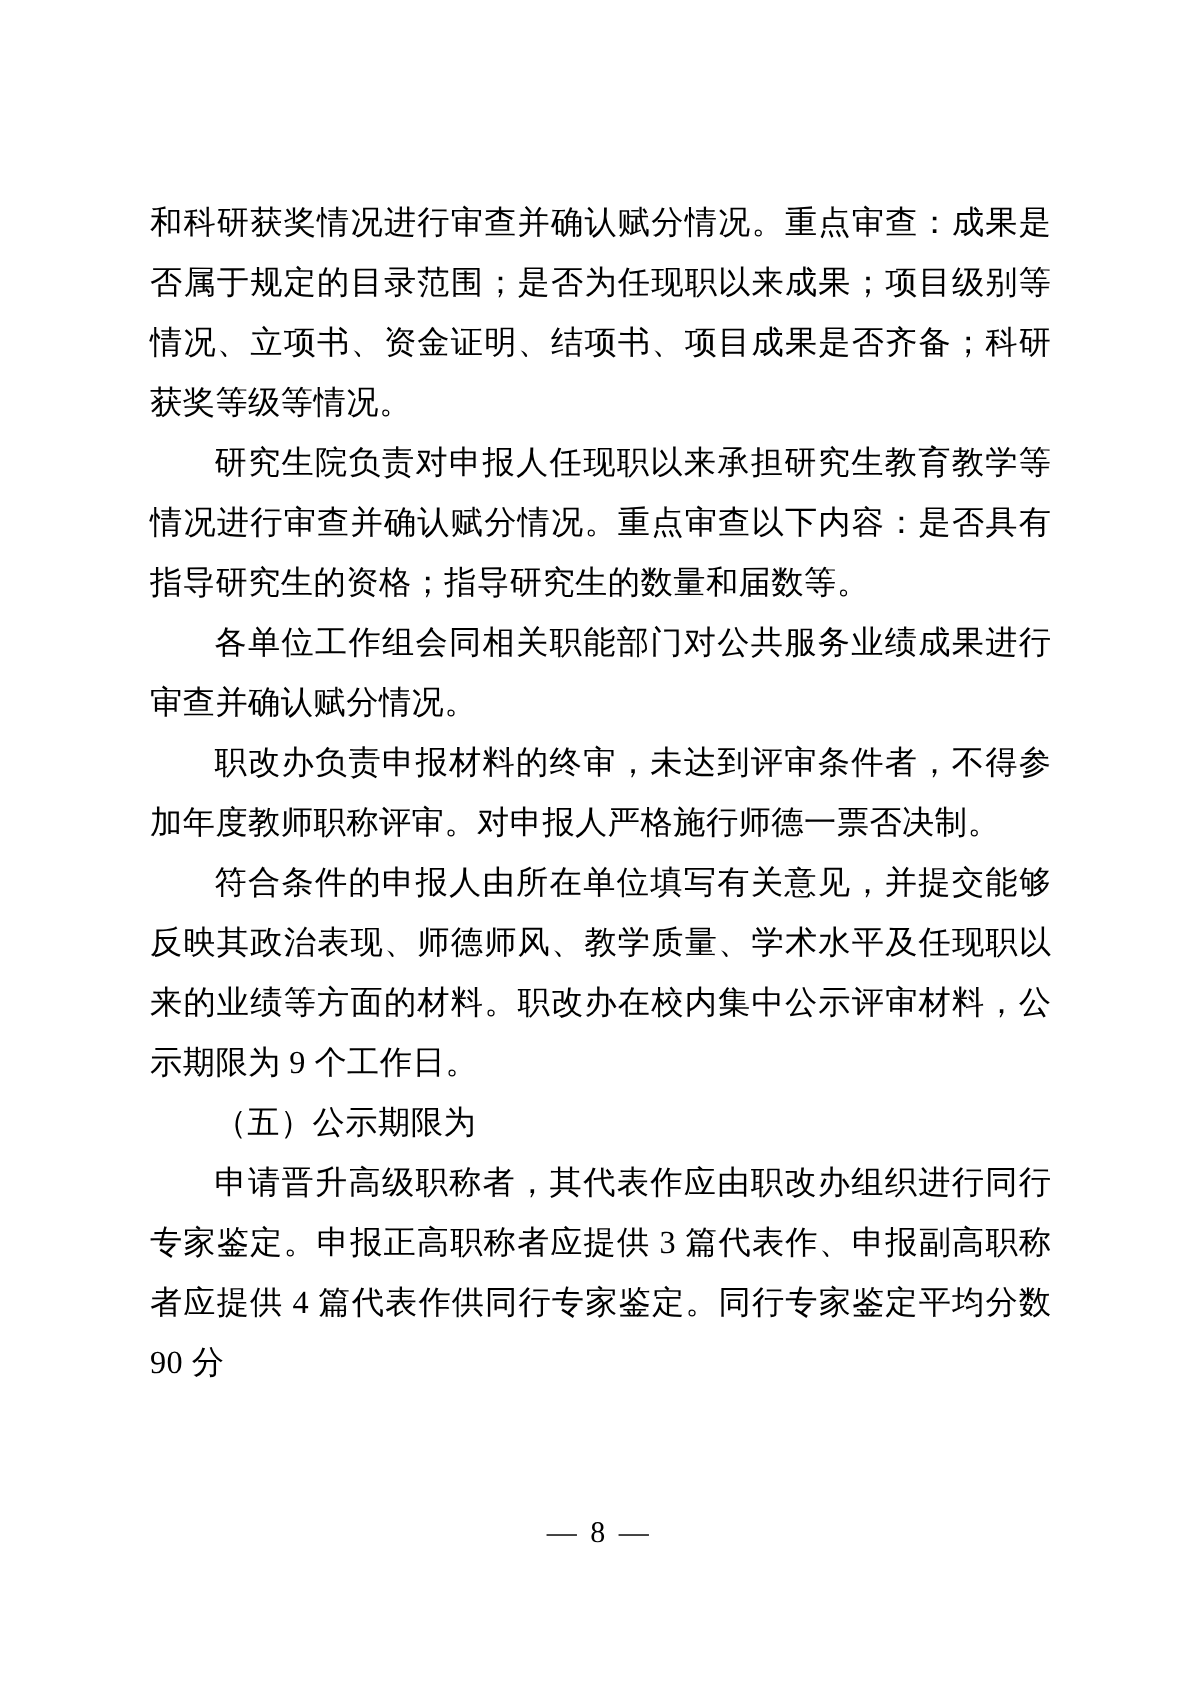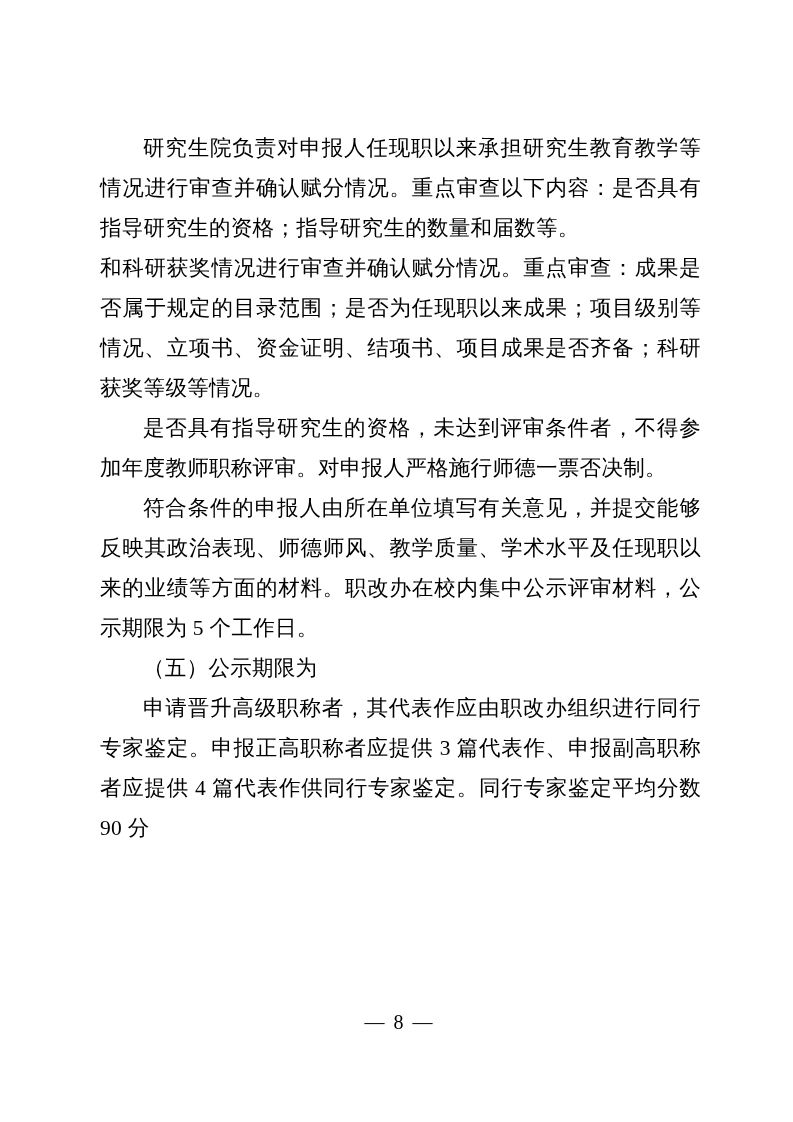--- a/index.html
+++ b/index.html
@@ -51,24 +51,25 @@
   .page-number-inner {
     display: inline-block;
     padding-left: 6px;
   }
 </style>
 </head>
 <body>
 
 <div class="page">
   <div class="doc-body">
+    <p class="para noindent">和科研获奖情况进行审查并确认赋分情况。重点审查：成果是否属于规定的目录范围；是否为任现职以来成果；项目级别等情况、立项书、资金证明、结项书、项目成果是否齐备；科研获奖等级等情况。</p>
     <p class="para">研究生院负责对申报人任现职以来承担研究生教育教学等情况进行审查并确认赋分情况。重点审查以下内容：是否具有指导研究生的资格；指导研究生的数量和届数等。</p>
-    <p class="para noindent">和科研获奖情况进行审查并确认赋分情况。重点审查：成果是否属于规定的目录范围；是否为任现职以来成果；项目级别等情况、立项书、资金证明、结项书、项目成果是否齐备；科研获奖等级等情况。</p>
-    <p class="para">是否具有指导研究生的资格，未达到评审条件者，不得参加年度教师职称评审。对申报人严格施行师德一票否决制。</p>
-    <p class="para">符合条件的申报人由所在单位填写有关意见，并提交能够反映其政治表现、师德师风、教学质量、学术水平及任现职以来的业绩等方面的材料。职改办在校内集中公示评审材料，公示期限为 5 个工作日。</p>
+    <p class="para">各单位工作组会同相关职能部门对公共服务业绩成果进行审查并确认赋分情况。</p>
+    <p class="para">职改办负责申报材料的终审，未达到评审条件者，不得参加年度教师职称评审。对申报人严格施行师德一票否决制。</p>
+    <p class="para">符合条件的申报人由所在单位填写有关意见，并提交能够反映其政治表现、师德师风、教学质量、学术水平及任现职以来的业绩等方面的材料。职改办在校内集中公示评审材料，公示期限为 9 个工作日。</p>
     <p class="para">（五）公示期限为</p>
     <p class="para">申请晋升高级职称者，其代表作应由职改办组织进行同行专家鉴定。申报正高职称者应提供 3 篇代表作、申报副高职称者应提供 4 篇代表作供同行专家鉴定。同行专家鉴定平均分数 90 分</p>
   </div>
 </div>
 
 <div class="footer">
   <span class="page-number-inner">— 8 —</span>
 </div>
 
 </body></html>

